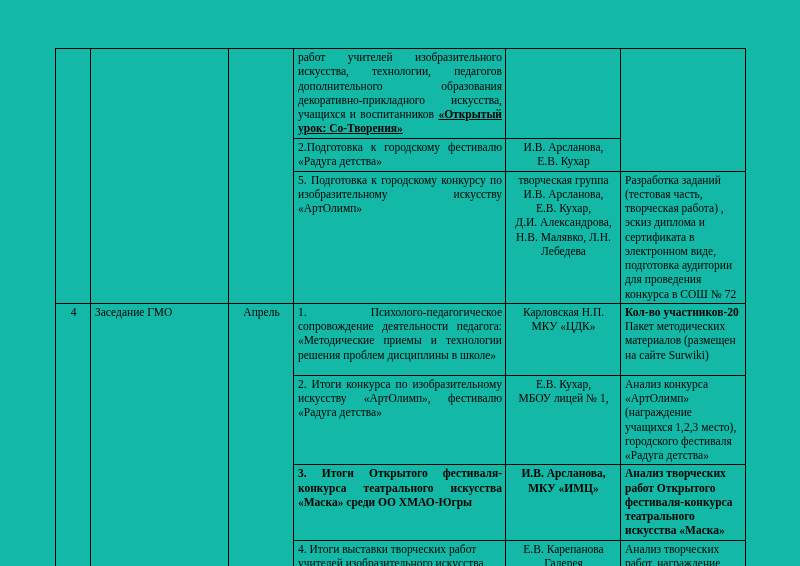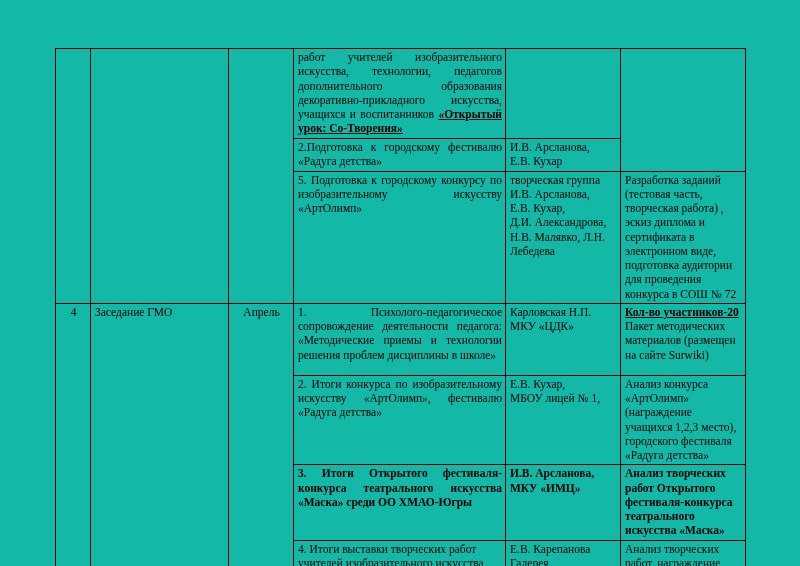--- a/index.html
+++ b/index.html
@@ -32,23 +32,23 @@
   }
   table.plan td {
     border: 1px solid #000000;
     vertical-align: top;
     padding: 1px 3px 2px 4px;
     overflow: hidden;
   }
   .c1 { text-align: center; }
   .c3 { text-align: center; }
   .just { text-align: justify; }
-  .center { text-align: left; white-space: pre-line; padding-left: 2px; padding-right: 2px; }
+  .center { text-align: center; white-space: pre-line; padding-left: 2px; padding-right: 2px; }
   .hl { font-weight: bold; text-decoration: underline; }
-  .bold { font-weight: bold; text-decoration: underline; }
+  .bold { font-weight: bold; }
   tr.r-a  { height: 86px; }
   tr.r-b  { height: 33px; }
   tr.r-c  { height: 81px; }
   tr.r-d  { height: 72px; }
   tr.r-e  { height: 70px; font-family: Liberation Serif, serif; }
   tr.r-f  { height: 48px; font-weight: bold; }
   tr.r-g  { height: 100px; }
 </style>
 </head>
 <body>

